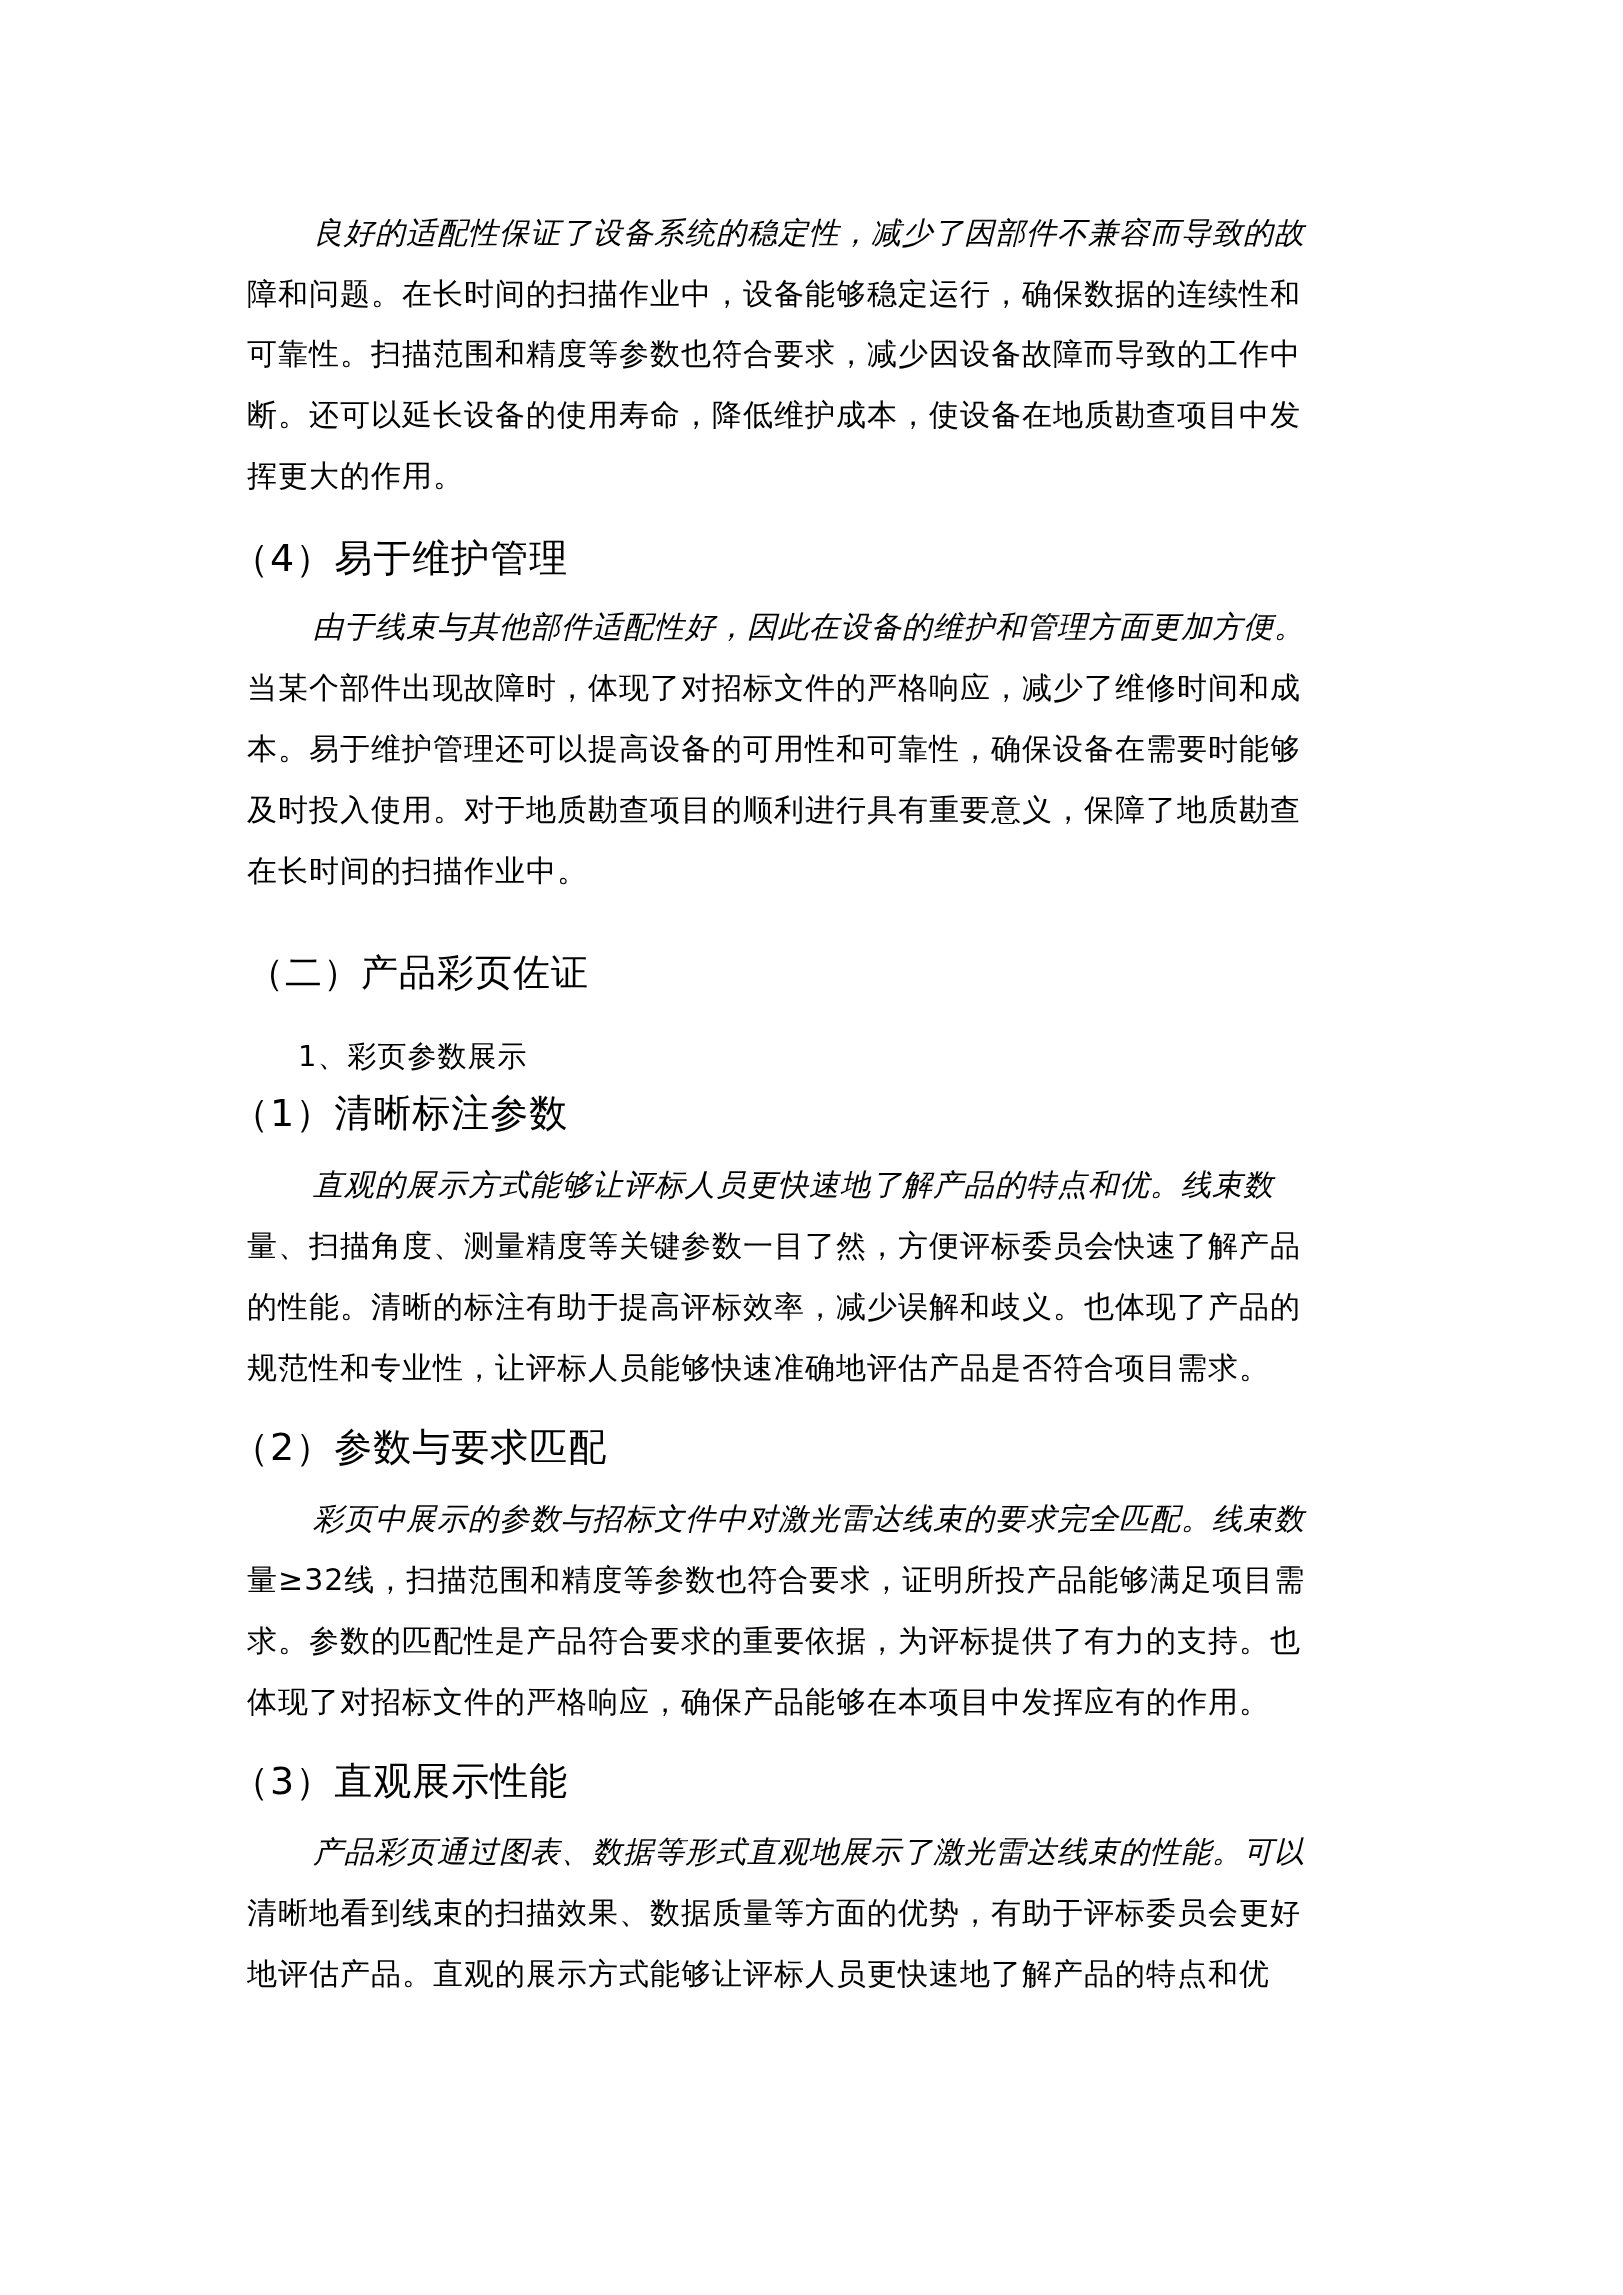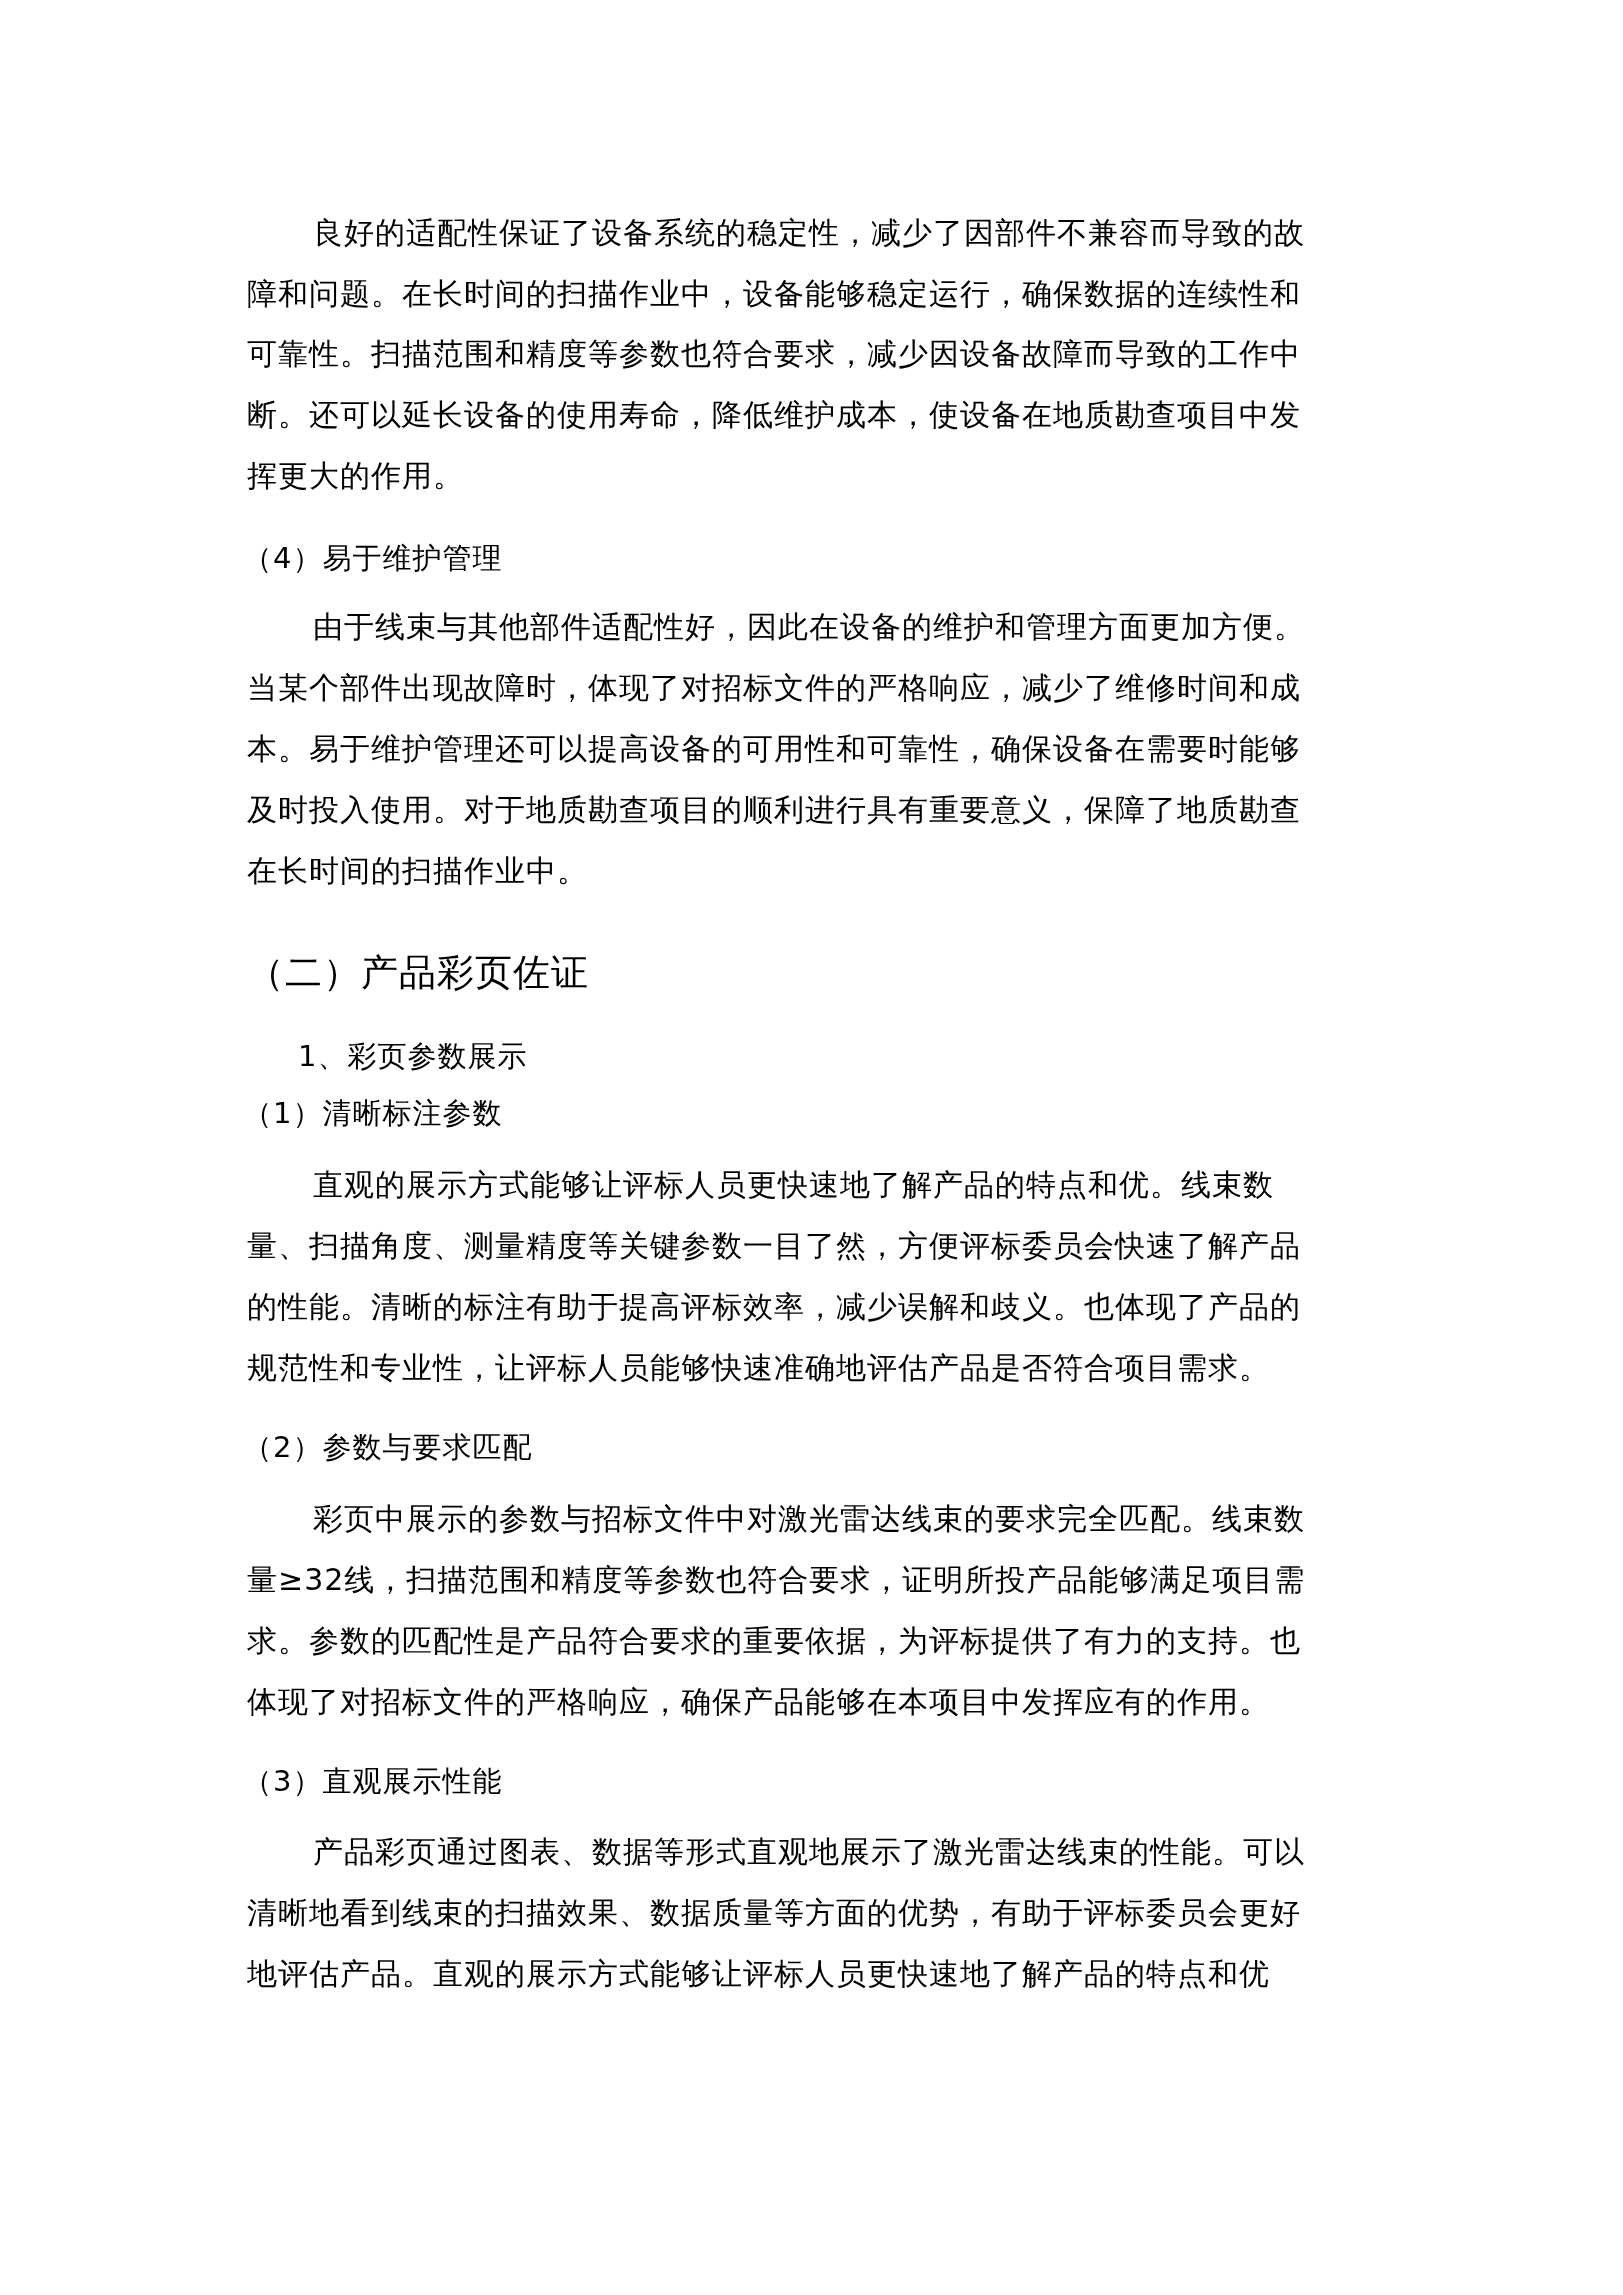--- a/index.html
+++ b/index.html
@@ -1,20 +1,20 @@
 <!DOCTYPE html>
 <html style="font-size:10.5px"><head>
 <meta charset="utf-8">
 <style>
   html, body { margin:0; padding:0; background:#ffffff; }
   body { width:1623px; height:2295px; position:relative; overflow:hidden;
          font-family:"DejaVu Sans","Liberation Sans",sans-serif; color:#000; }
   .line { position:absolute; left:247px; white-space:nowrap; font-size:30px; line-height:39px; letter-spacing:1px; }
-  .indent { left:313px; }
-  .sub { left:243px; font-size:29px; }
+  .indent { left:313px;font-style:italic; }
+  .sub { left:231px; font-size:38px; }
   .h2 { left:247px; font-size:37px; line-height:46px; }
   .h3 { left:250px; font-size:29px;margin-left:48px; }
 </style>
 </head>
 <body>
 
 <div>
 
   <div class="line indent" style="top:213px">良好的适配性保证了设备系统的稳定性，减少了因部件不兼容而导致的故</div>
   <div class="line" style="top:274px">障和问题。在长时间的扫描作业中，设备能够稳定运行，确保数据的连续性和</div>

